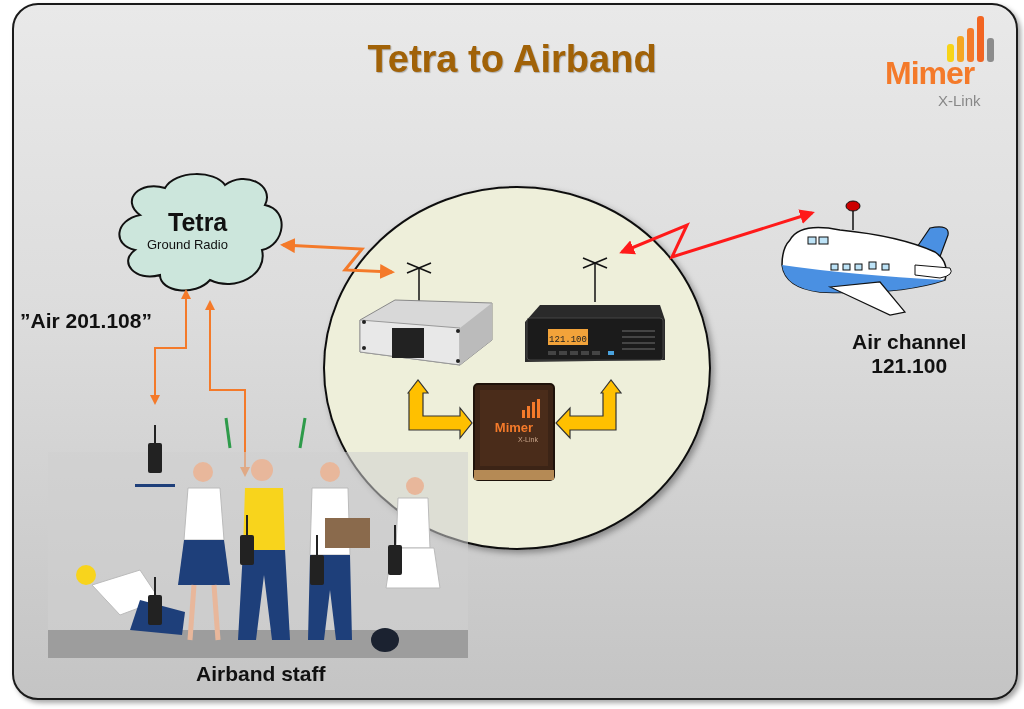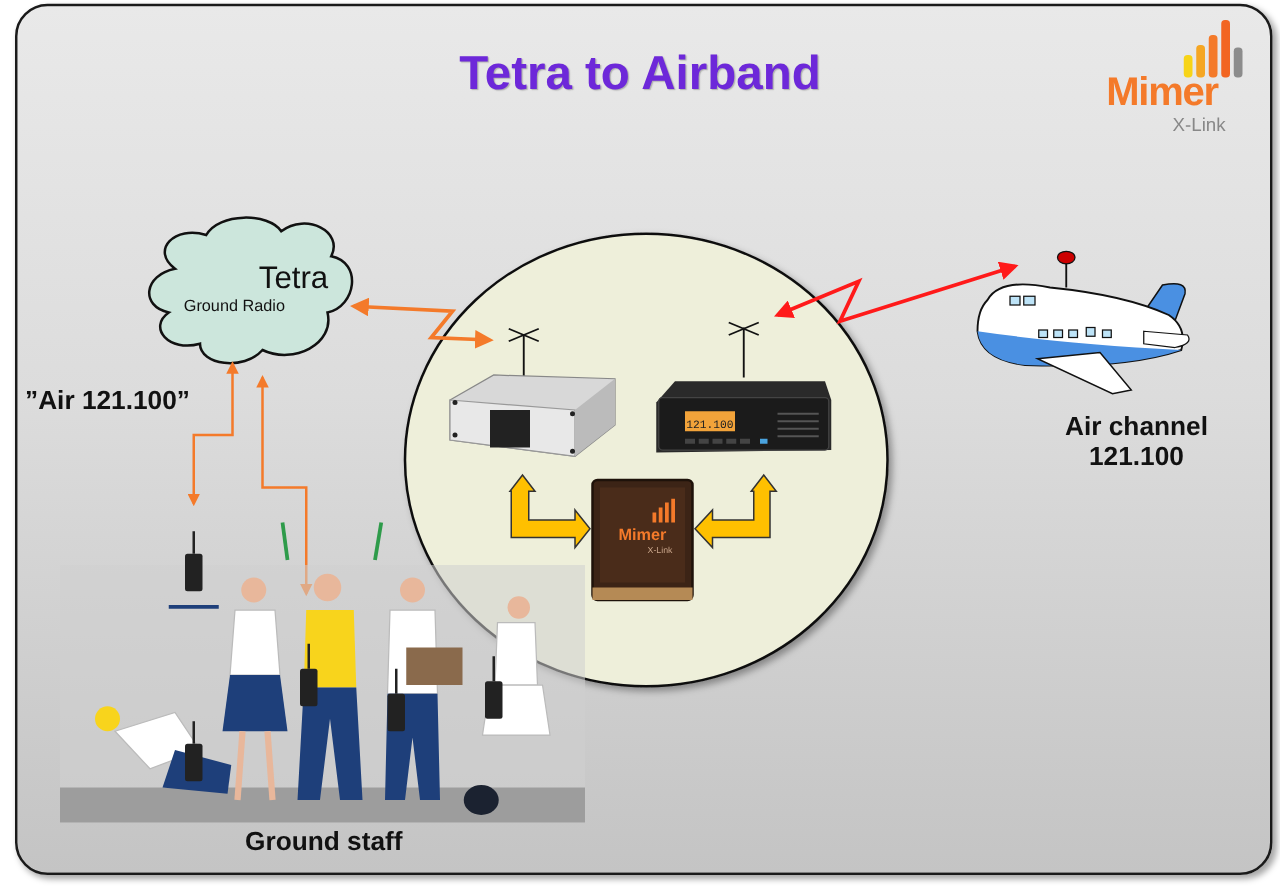--- a/index.html
+++ b/index.html
@@ -5,28 +5,28 @@
   html, body { margin: 0; padding: 0; background: #ffffff; }
   body { width: 1024px; height: 709px; position: relative; overflow: hidden; font-family: "Liberation Sans", sans-serif; }
   .panel {
     position: absolute; left: 12px; top: 3px; width: 1006px; height: 697px;
     border: 2px solid #1a1a1a; border-radius: 26px; box-sizing: border-box;
     background: linear-gradient(to bottom, #e9e9e9 0%, #dcdcdc 45%, #c4c4c4 100%);
     box-shadow: 3px 3px 5px rgba(0,0,0,0.35);
   }
   .title {
     position: absolute; left: 0; right: 0; top: 38px; text-align: center;
-    font-weight: bold; font-size: 38px; color: #6d28d9;
+    font-weight: bold; font-size: 38px; color: #a16207;
     text-shadow: 1px 1px 1px rgba(0,0,0,0.25);
   }
   .label { position: absolute; font-weight: bold; color: #111; text-align: center; white-space: nowrap; }
   .talk { left: 20px; top: 308px; font-size: 21px; line-height: 25px; }
   .air { left: 852px; top: 330px; font-size: 21px; line-height: 24px; }
   .staff { left: 196px; top: 662px; font-size: 21px; }
-  .cloud-title { position: absolute; left: 168px; top: 208px; font-size: 25px; font-weight: normal; color: #111; margin-left: 39px; }
+  .cloud-title { position: absolute; left: 168px; top: 208px; font-size: 25px; font-weight: bold; color: #111; }
   .cloud-sub { position: absolute; left: 147px; top: 237px; font-size: 13px; font-weight: normal; color: #111; }
   .logo-text { position: absolute; left: 885px; top: 55px; font-size: 32px; font-weight: bold; color: #f47a2a; letter-spacing: -1px; }
   .logo-sub { position: absolute; left: 938px; top: 92px; font-size: 15px; color: #888; }
   svg.layer { position: absolute; left: 0; top: 0; }
 </style>
 </head>
 <body>
 
 <div class="panel"></div>
 
@@ -188,21 +188,21 @@
         <rect x="394" y="525" width="2" height="20"></rect>
     </g>
     <rect x="135" y="484" width="40" height="3" fill="#1e3f7a"></rect>
   </g>
 </svg>
 
 <div class="cloud-title">Tetra</div>
 <div class="cloud-sub">Ground Radio</div>
 
 <div class="label talk">
-  <div>”Air 121.100”</div>
+  <div>”Air 201.108”</div>
 </div>
 
 <div class="label air">
   <div>Air channel</div>
   <div>121.100</div>
 </div>
 
-<div class="label staff">Ground staff</div>
+<div class="label staff">Airband staff</div>
 
 </body></html>

